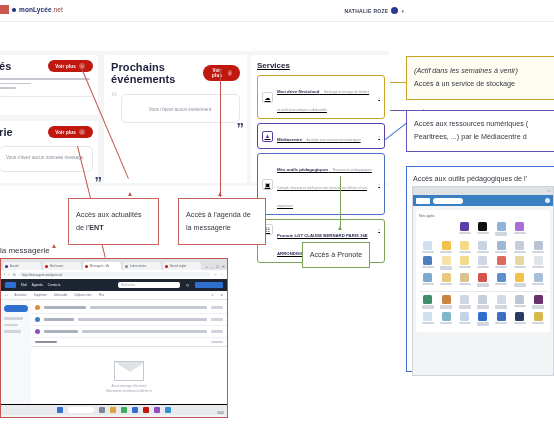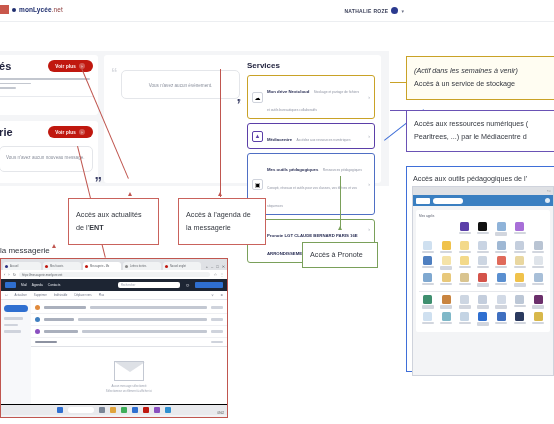--- a/index.html
+++ b/index.html
@@ -43,21 +43,21 @@
   }
 
   
   .ent-body {
     position: absolute; left: 0; top: 51px; width: 389px; height: 135px;
     background: #f4f5f7;
   }
   .col { position: absolute; top: 4px; background: #ffffff; border-radius: 3px; }
   .col-left  { left: -6px; width: 104px; height: 128px; }
   .col-mid   { left: 104px; width: 143px; height: 128px; }
-  .col-right { left: 241px; width: 140px; height: 128px; }
+  .col-right { left: 251px; width: 140px; height: 128px; text-decoration: underline; }
 
   .card-title {
     font-size: 11px; font-weight: bold; color: #22243f; letter-spacing: .1px;
   }
   .voirplus {
     background: #c0180f; color: #fff; border: none; border-radius: 9px;
     font-size: 4.5px; font-weight: bold; padding: 3px 8px 3px 7px;
     display: inline-flex; align-items: center; gap: 3px; cursor: pointer;
     filter: blur(.2px); letter-spacing: .2px;
   }
@@ -275,20 +275,27 @@
           </button>
         </div>
         <div class="inner-box" style="margin-top:8px;">
           <div class="empty-msg" style="text-align:left;padding:2px 0;">Vous n'avez aucun nouveau message.</div>
         </div>
         <span class="quote-close" style="right:-4px;bottom:-6px;">”</span>
       </div>
     </div>
 
     <div class="col col-mid" style="padding:6px 7px;">
+      <div class="card-head">
+        <span class="card-title">Prochains événements</span>
+        <button class="voirplus">
+          <span>Voir plus</span>
+          <span class="arrow">›</span>
+        </button>
+      </div>
       <div style="position:relative;margin-top:9px;">
         <span class="quote-open" style="left:0;top:-4px;">“</span>
         <div class="inner-box" style="margin-left:10px;margin-top:0;">
           <div class="empty-msg">Vous n'avez aucun événement.</div>
         </div>
         <span class="quote-close" style="right:-4px;bottom:-12px;">”</span>
       </div>
     </div>
 
     <div class="col col-right" style="padding:6px 6px;">
@@ -353,21 +360,21 @@
   <div class="anno red" style="left:68px;top:198px;width:91px;height:47px;">
     <span class="l">Accès aux actualités</span>
     <span class="l"><span>de l’</span><b>ENT</b></span>
   </div>
 
   <div class="anno red" style="left:178px;top:198px;width:88px;height:47px;">
     <span class="l">Accès à l’agenda de</span>
     <span class="l">la messagerie</span>
   </div>
 
-  <div class="anno green" style="left:302px;top:242px;width:76px;height:26px;">
+  <div class="anno green" style="left:302px;top:242px;width:68px;height:26px;align-items:center;">
     <span class="l">Accès à Pronote</span>
   </div>
 
   <div class="anno yellow" style="left:406px;top:56px;width:152px;height:44px;">
     <span class="l it">(Actif dans les semaines à venir)</span>
     <span class="l">Accès à un service de stockage</span>
   </div>
 
   <div class="anno purple" style="left:406px;top:110px;width:160px;height:42px;">
     <span class="l">Accès aux ressources numériques (</span>

